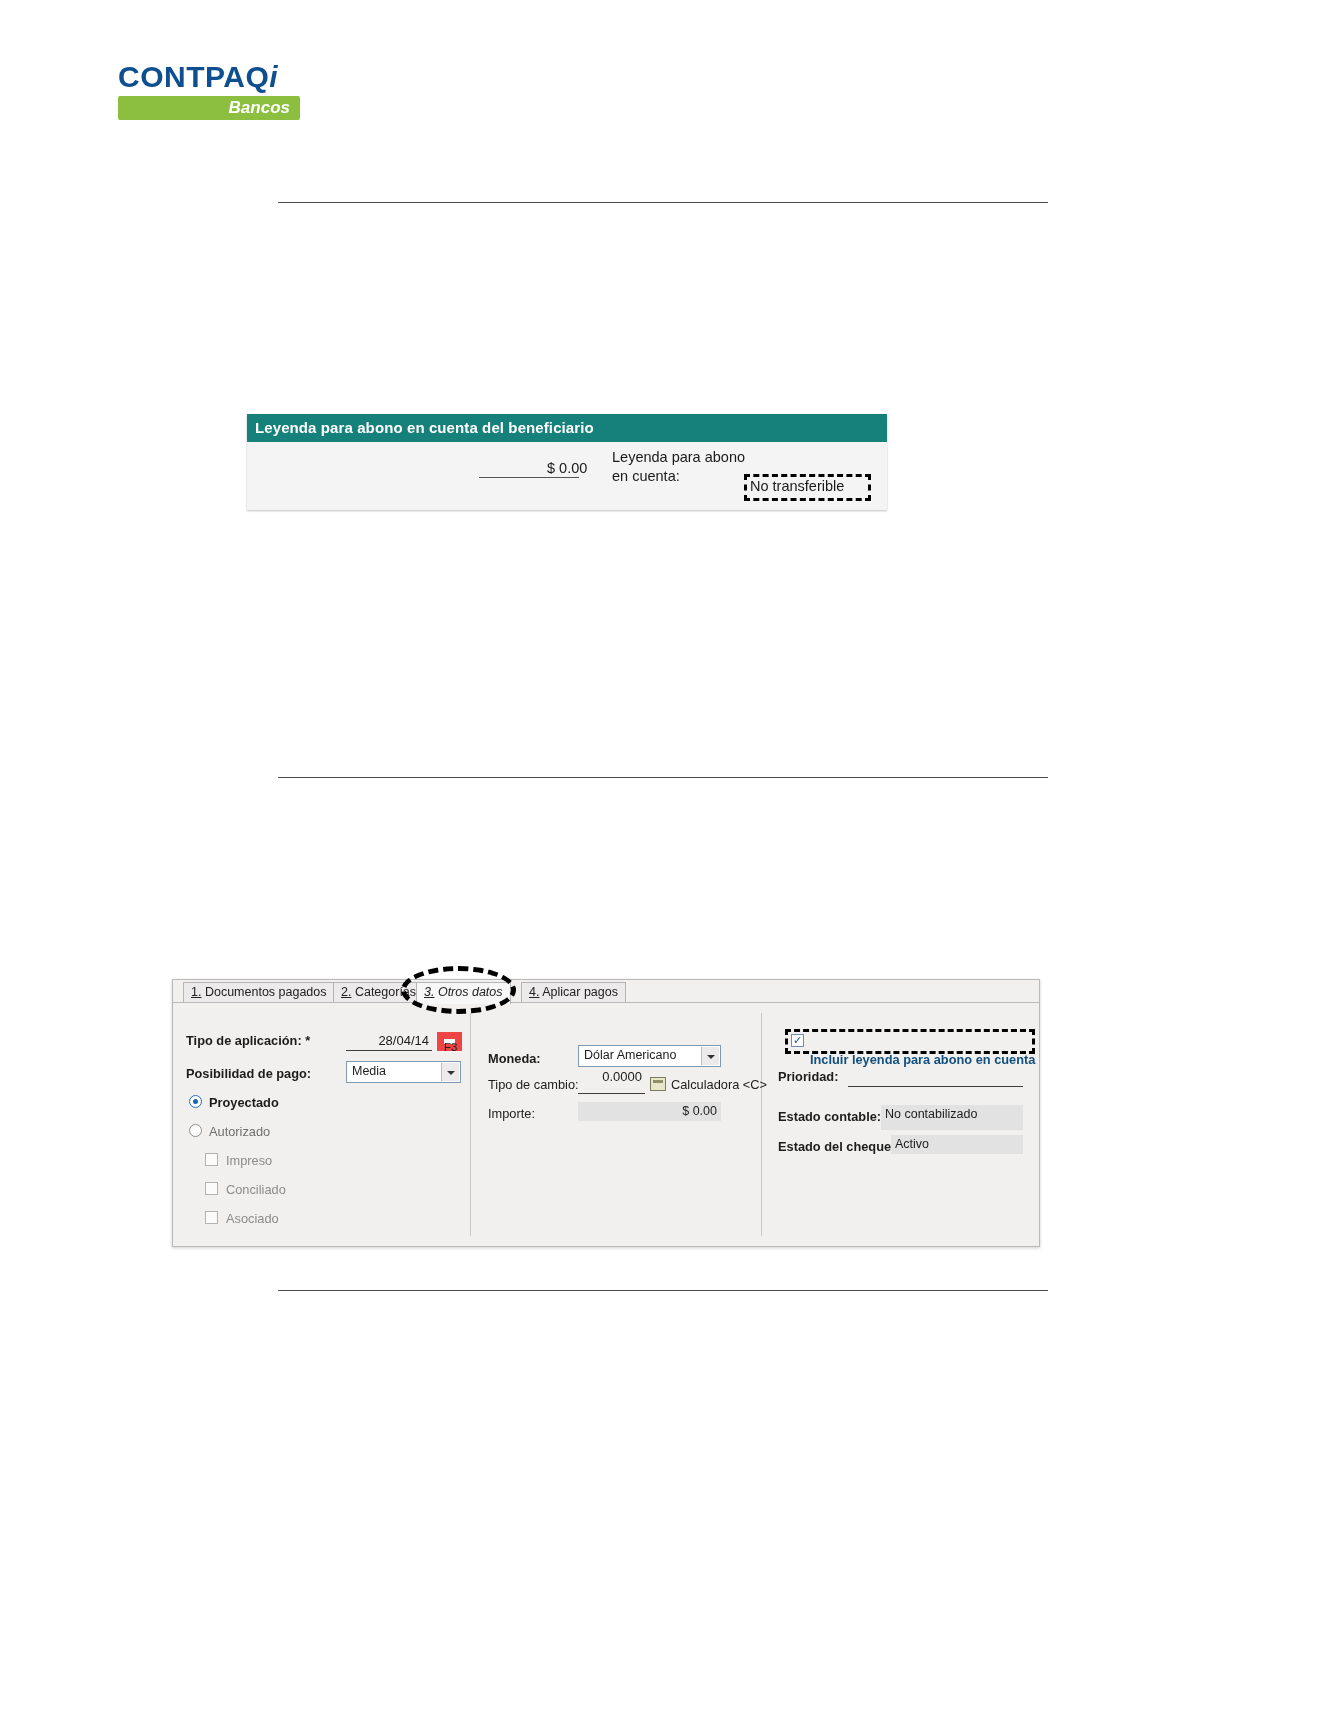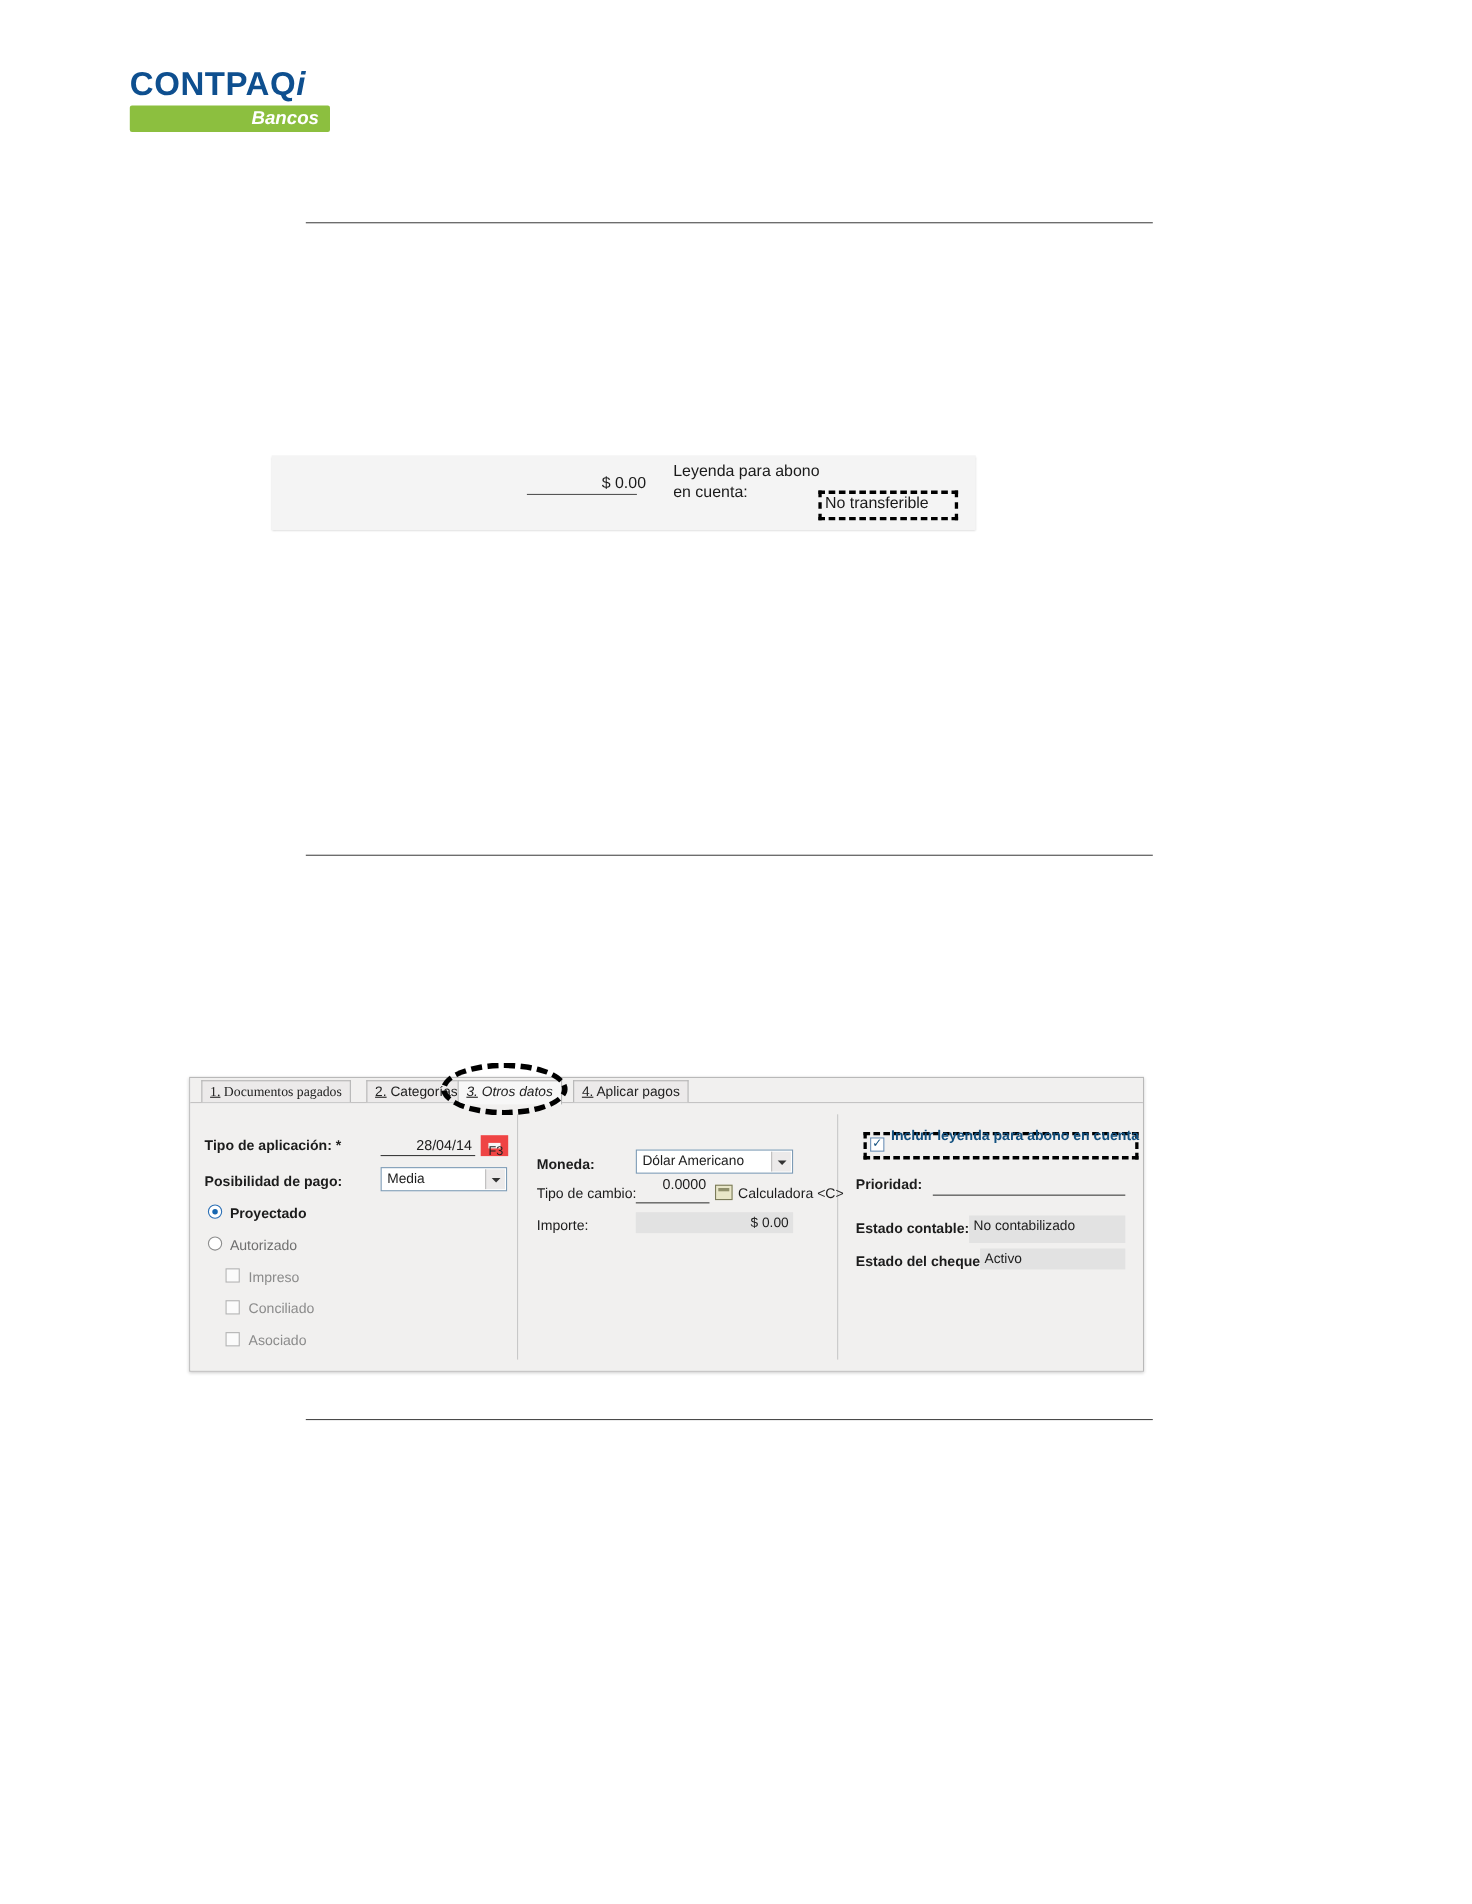--- a/index.html
+++ b/index.html
@@ -170,21 +170,21 @@
     font-size: 12.5px;
     color: #222;
     white-space: nowrap;
     box-sizing: border-box;
   }
   .tab.active {
     background: #f7f7f7;
     z-index: 3;
     height: 22px;
   }
-  #tab-1 { left: 10px; font-family: Liberation Serif, serif; }
+  #tab-1 { left: 10px; }
   #tab-2 { left: 160px; }
   #tab-3 { left: 243px; font-style: italic; }
   #tab-4 { left: 348px; }
 
   .tab u { text-decoration: underline; }
 
   .ellipse-highlight {
     position: absolute;
     left: 228px;
     top: -14px;
@@ -356,20 +356,21 @@
   <div class="logo-bar">
     <span class="logo-sub">Bancos</span>
   </div>
 </div>
 
 <div class="hrule" id="rule-1"></div>
 <div class="hrule" id="rule-2"></div>
 <div class="hrule" id="rule-3"></div>
 
 <div class="fig1">
+  <div class="fig1-header">Leyenda para abono en cuenta del beneficiario</div>
   <div class="fig1-body">
     <div class="fig1-underline"></div>
     <div class="fig1-amount">$ 0.00</div>
     <div class="fig1-label2">Leyenda para abono en cuenta:</div>
     <div class="fig1-valuebox"></div>
     <div class="fig1-value">No transferible</div>
   </div>
 </div>
 
 <div class="fig2">
@@ -422,21 +423,21 @@
     <div class="txtbox" style="left:405px; top:66px; width:67px;">0.0000</div>
     <div class="underline-field" style="left:405px; top:90px; width:67px;"></div>
     <div class="calc-icon" style="left:477px; top:74px;"></div>
     <div class="lbl" style="left:498px; top:74px;">Calculadora &lt;C&gt;</div>
 
     <div class="lbl" style="left:315px; top:103px;">Importe:</div>
     <div class="readonly-field readonly-right" style="left:405px; top:99px; width:143px; height:19px;">$ 0.00</div>
 
     <div class="chkbox-highlight"></div>
     <div class="chk-legend">✓</div>
-    <div class="lbl bold" style="left:637px; top:21px; color:#12507f;">Incluir leyenda para abono en cuenta</div>
+    <div class="lbl bold" style="left:637px; top:49px; color:#12507f;">Incluir leyenda para abono en cuenta</div>
 
     <div class="lbl bold" style="left:605px; top:66px;">Prioridad:</div>
     <div class="txtbox" style="left:675px; top:66px; width:175px;"></div>
     <div class="underline-field" style="left:675px; top:83px; width:175px;"></div>
 
     <div class="lbl bold" style="left:605px; top:106px;">Estado contable:</div>
     <div class="readonly-field" style="left:708px; top:102px; width:142px; height:25px;">No contabilizado</div>
 
     <div class="lbl bold" style="left:605px; top:136px;">Estado del cheque:</div>
     <div class="readonly-field" style="left:718px; top:132px; width:132px; height:19px;">Activo</div>

